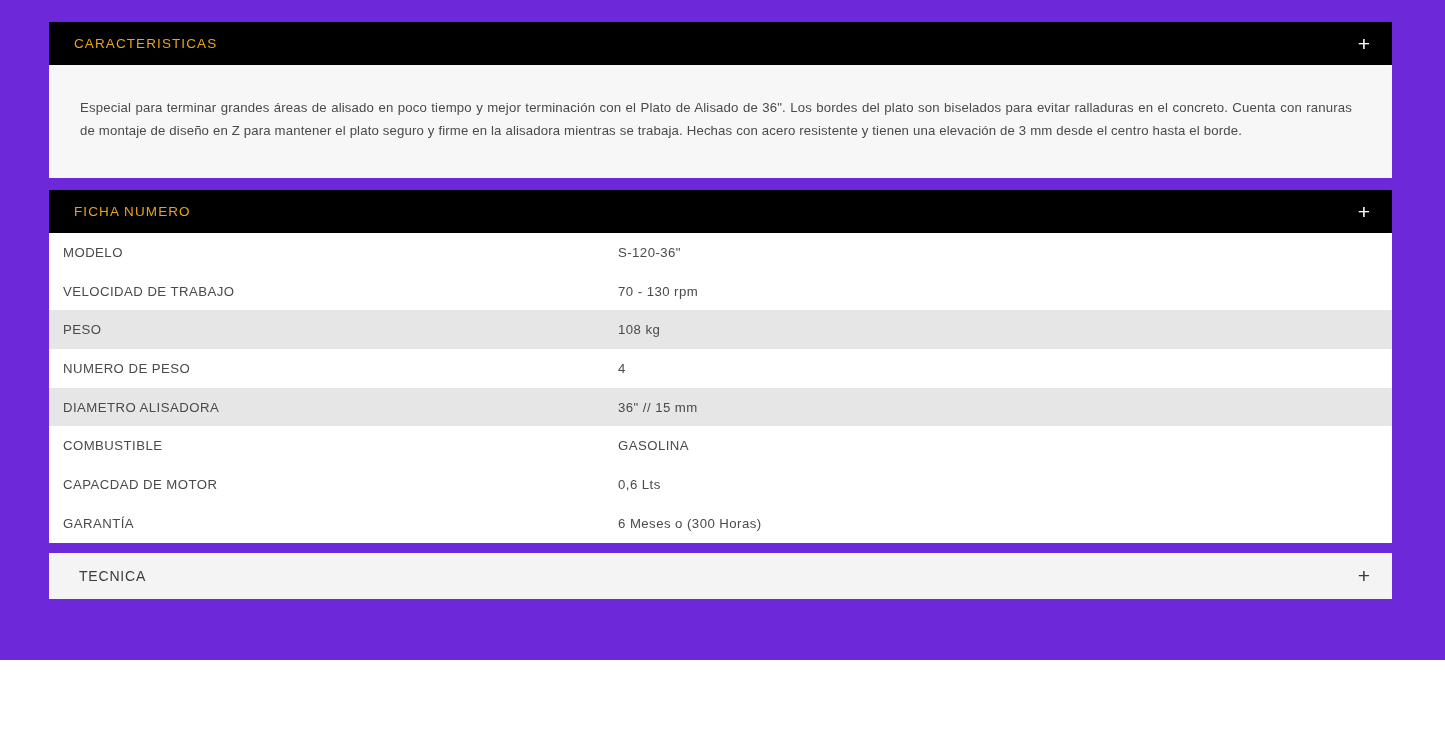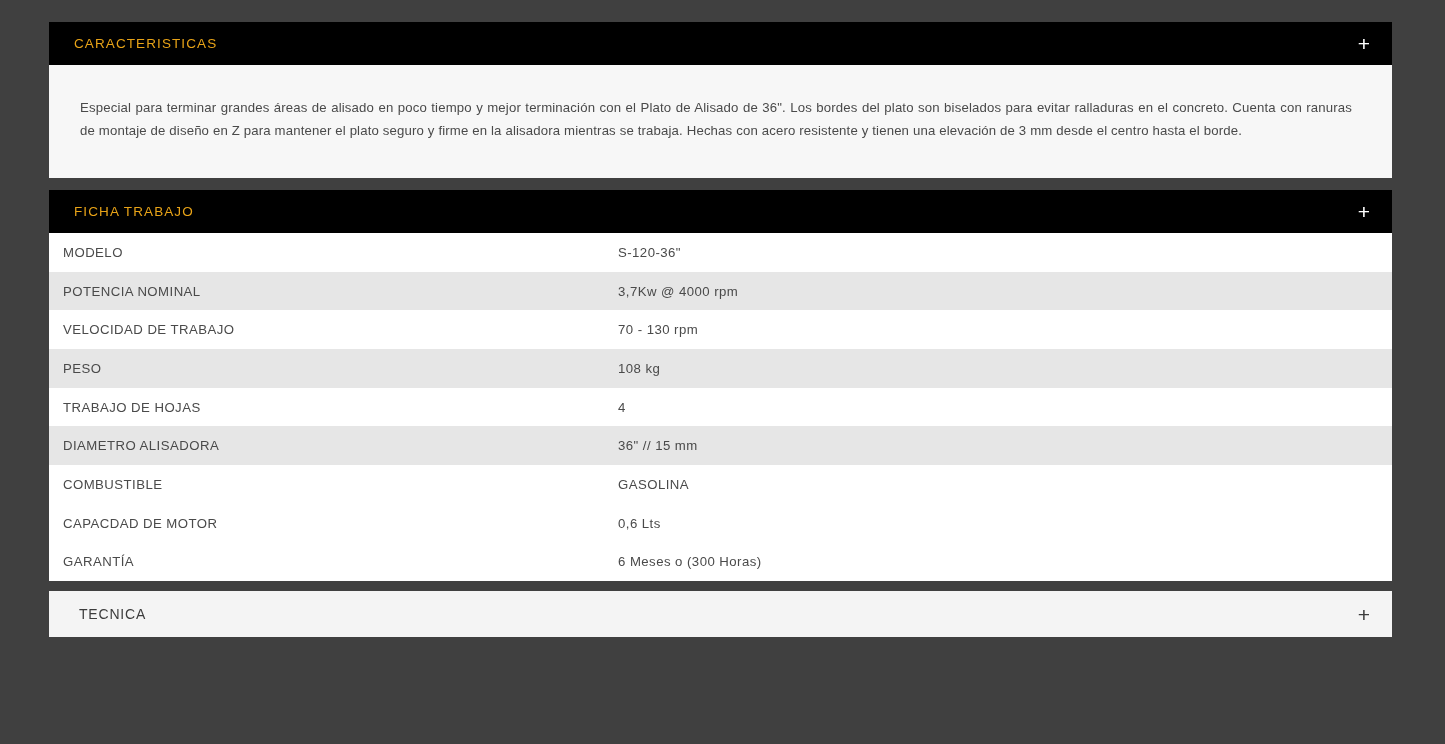--- a/index.html
+++ b/index.html
@@ -10,23 +10,23 @@
     height: 744px;
     overflow: hidden;
   }
   body {
     font-family: "Liberation Sans", sans-serif;
     color: #444444;
     -webkit-font-smoothing: antialiased;
   }
   .page {
     width: 1445px;
-    height: 744px;
+    height: 660px;
     position: relative;
-    background: #404040;
+    background: #6d28d9;
   }
   .wrap {
     position: absolute;
     left: 49px;
     top: 22px;
     width: 1343px;
   }
 
   
   .acc-header {
@@ -108,44 +108,40 @@
       <span class="acc-title">CARACTERISTICAS</span>
       <span class="plus">+</span>
     </div>
     <div class="acc-body">
       <p>Especial para terminar grandes áreas de alisado en poco tiempo y mejor terminación con el Plato de Alisado de  36". Los bordes del plato son biselados para evitar ralladuras en el concreto. Cuenta con ranuras de montaje de diseño en Z para mantener el plato seguro y firme en la alisadora mientras se trabaja. Hechas con acero resistente y tienen una elevación de 3 mm desde el centro hasta el borde.</p>
     </div>
 
     <div class="gap-12"></div>
 
     <div class="acc-header dark">
-      <span class="acc-title">FICHA TRABAJO</span>
+      <span class="acc-title">FICHA NUMERO</span>
       <span class="plus">+</span>
     </div>
 
     <table class="spec-table">
       <tbody id="spec-body">
           <tr class="odd">
             <td class="k">MODELO</td>
             <td class="v">S-120-36"</td>
-          </tr>
-          <tr class="even">
-            <td class="k">POTENCIA NOMINAL</td>
-            <td class="v">3,7Kw @ 4000 rpm</td>
           </tr>
           <tr class="odd">
             <td class="k">VELOCIDAD DE TRABAJO</td>
             <td class="v">70  - 130 rpm</td>
           </tr>
           <tr class="even">
             <td class="k">PESO</td>
             <td class="v">108 kg</td>
           </tr>
           <tr class="odd">
-            <td class="k">TRABAJO DE HOJAS</td>
+            <td class="k">NUMERO DE PESO</td>
             <td class="v">4</td>
           </tr>
           <tr class="even">
             <td class="k">DIAMETRO ALISADORA</td>
             <td class="v">36" //  15 mm</td>
           </tr>
           <tr class="odd">
             <td class="k">COMBUSTIBLE</td>
             <td class="v">GASOLINA</td>
           </tr>

